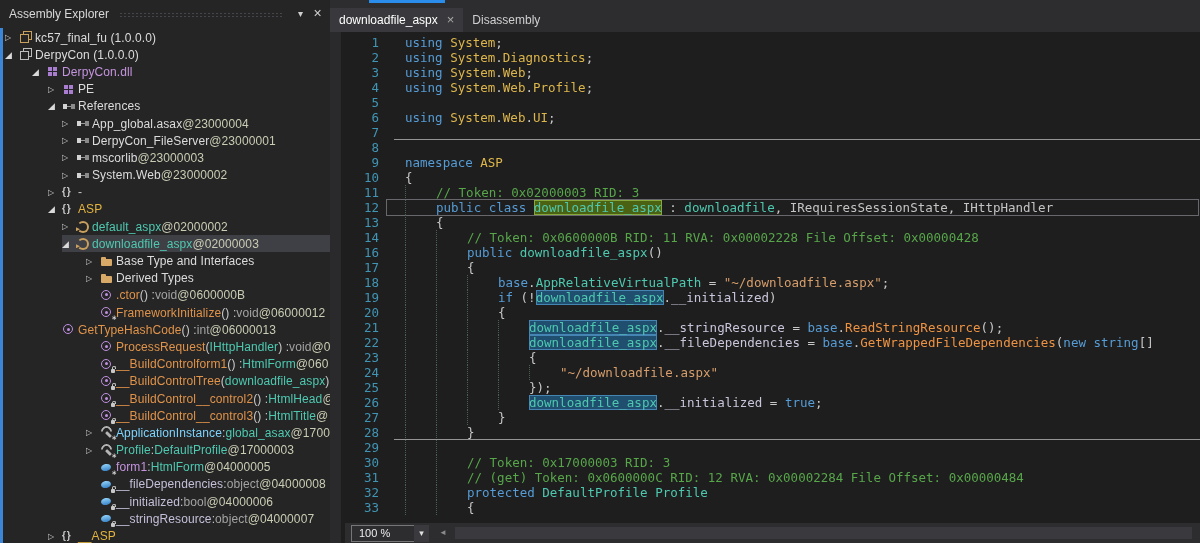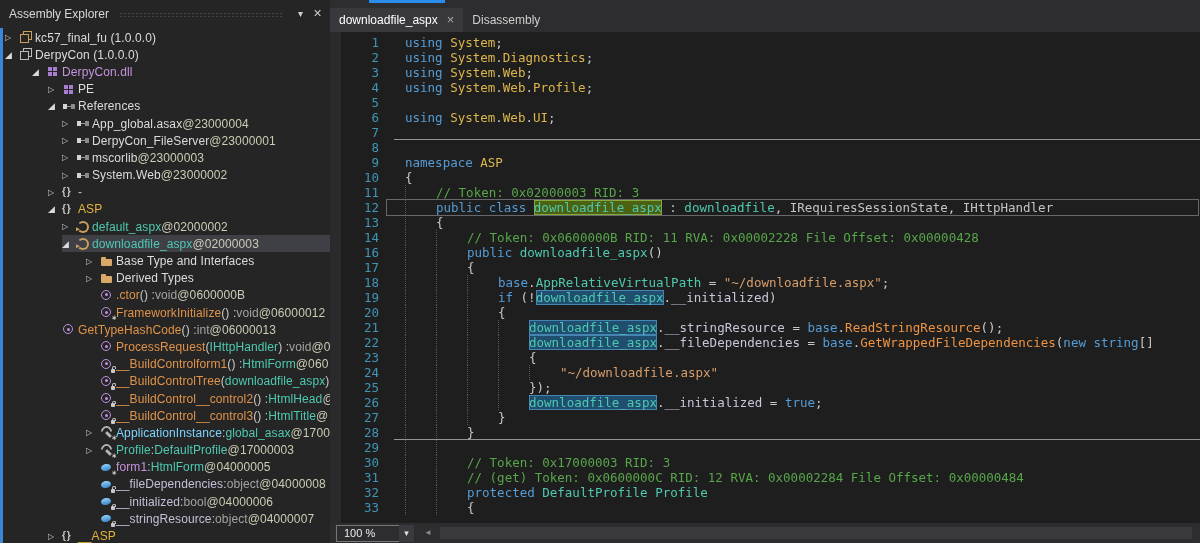--- a/index.html
+++ b/index.html
@@ -78,21 +78,21 @@
   .cur::after{content:"";position:absolute;left:56px;right:1px;top:-1px;bottom:-1px;border:1px solid #67676c;pointer-events:none;}
   .sepline::after{content:"";position:absolute;left:64px;right:0;bottom:0;border-bottom:1px solid #949494;}
 
   
   .k{color:#569cd6}.n{color:#ddb64b}.c{color:#57a64a}.t{color:#4ec9b0}.i{color:#c4c4c4}
   .m{color:#ee9344}.s{color:#d79e6c}.f{color:#cac5da}.pp{color:#c8c8c8}
   .hlg{background:#4c6213;box-shadow:0 0 0 1px #86a93c inset;}
   .hlb{background:#1f4e6e;box-shadow:0 0 0 1px #4585b3 inset;}
 
   
-  #botbar{position:absolute;left:0;bottom:0;right:0;height:20px;background:#2d2d30;}
+  #botbar{position:absolute;left:15px;bottom:0;right:0;height:20px;background:#2d2d30;}
   #zoombox{position:absolute;left:6px;top:2px;width:58px;height:15px;border:1px solid #767676;
     color:#ededed;font-size:11px;line-height:15px;padding-left:7px;background:#2d2d30;}
   #zoomcaret{position:absolute;left:69px;top:2px;width:15px;height:17px;color:#e0e0e0;font-size:9px;
     text-align:center;line-height:17px;background:#3a3a3e;}
   #hleft{position:absolute;left:94px;top:5px;color:#8a8a8a;font-size:8px;line-height:10px;}
   #hthumb{position:absolute;left:110px;right:8px;top:4px;height:12px;background:#3a3a3e;}
 </style>
 </head>
 <body>
 

